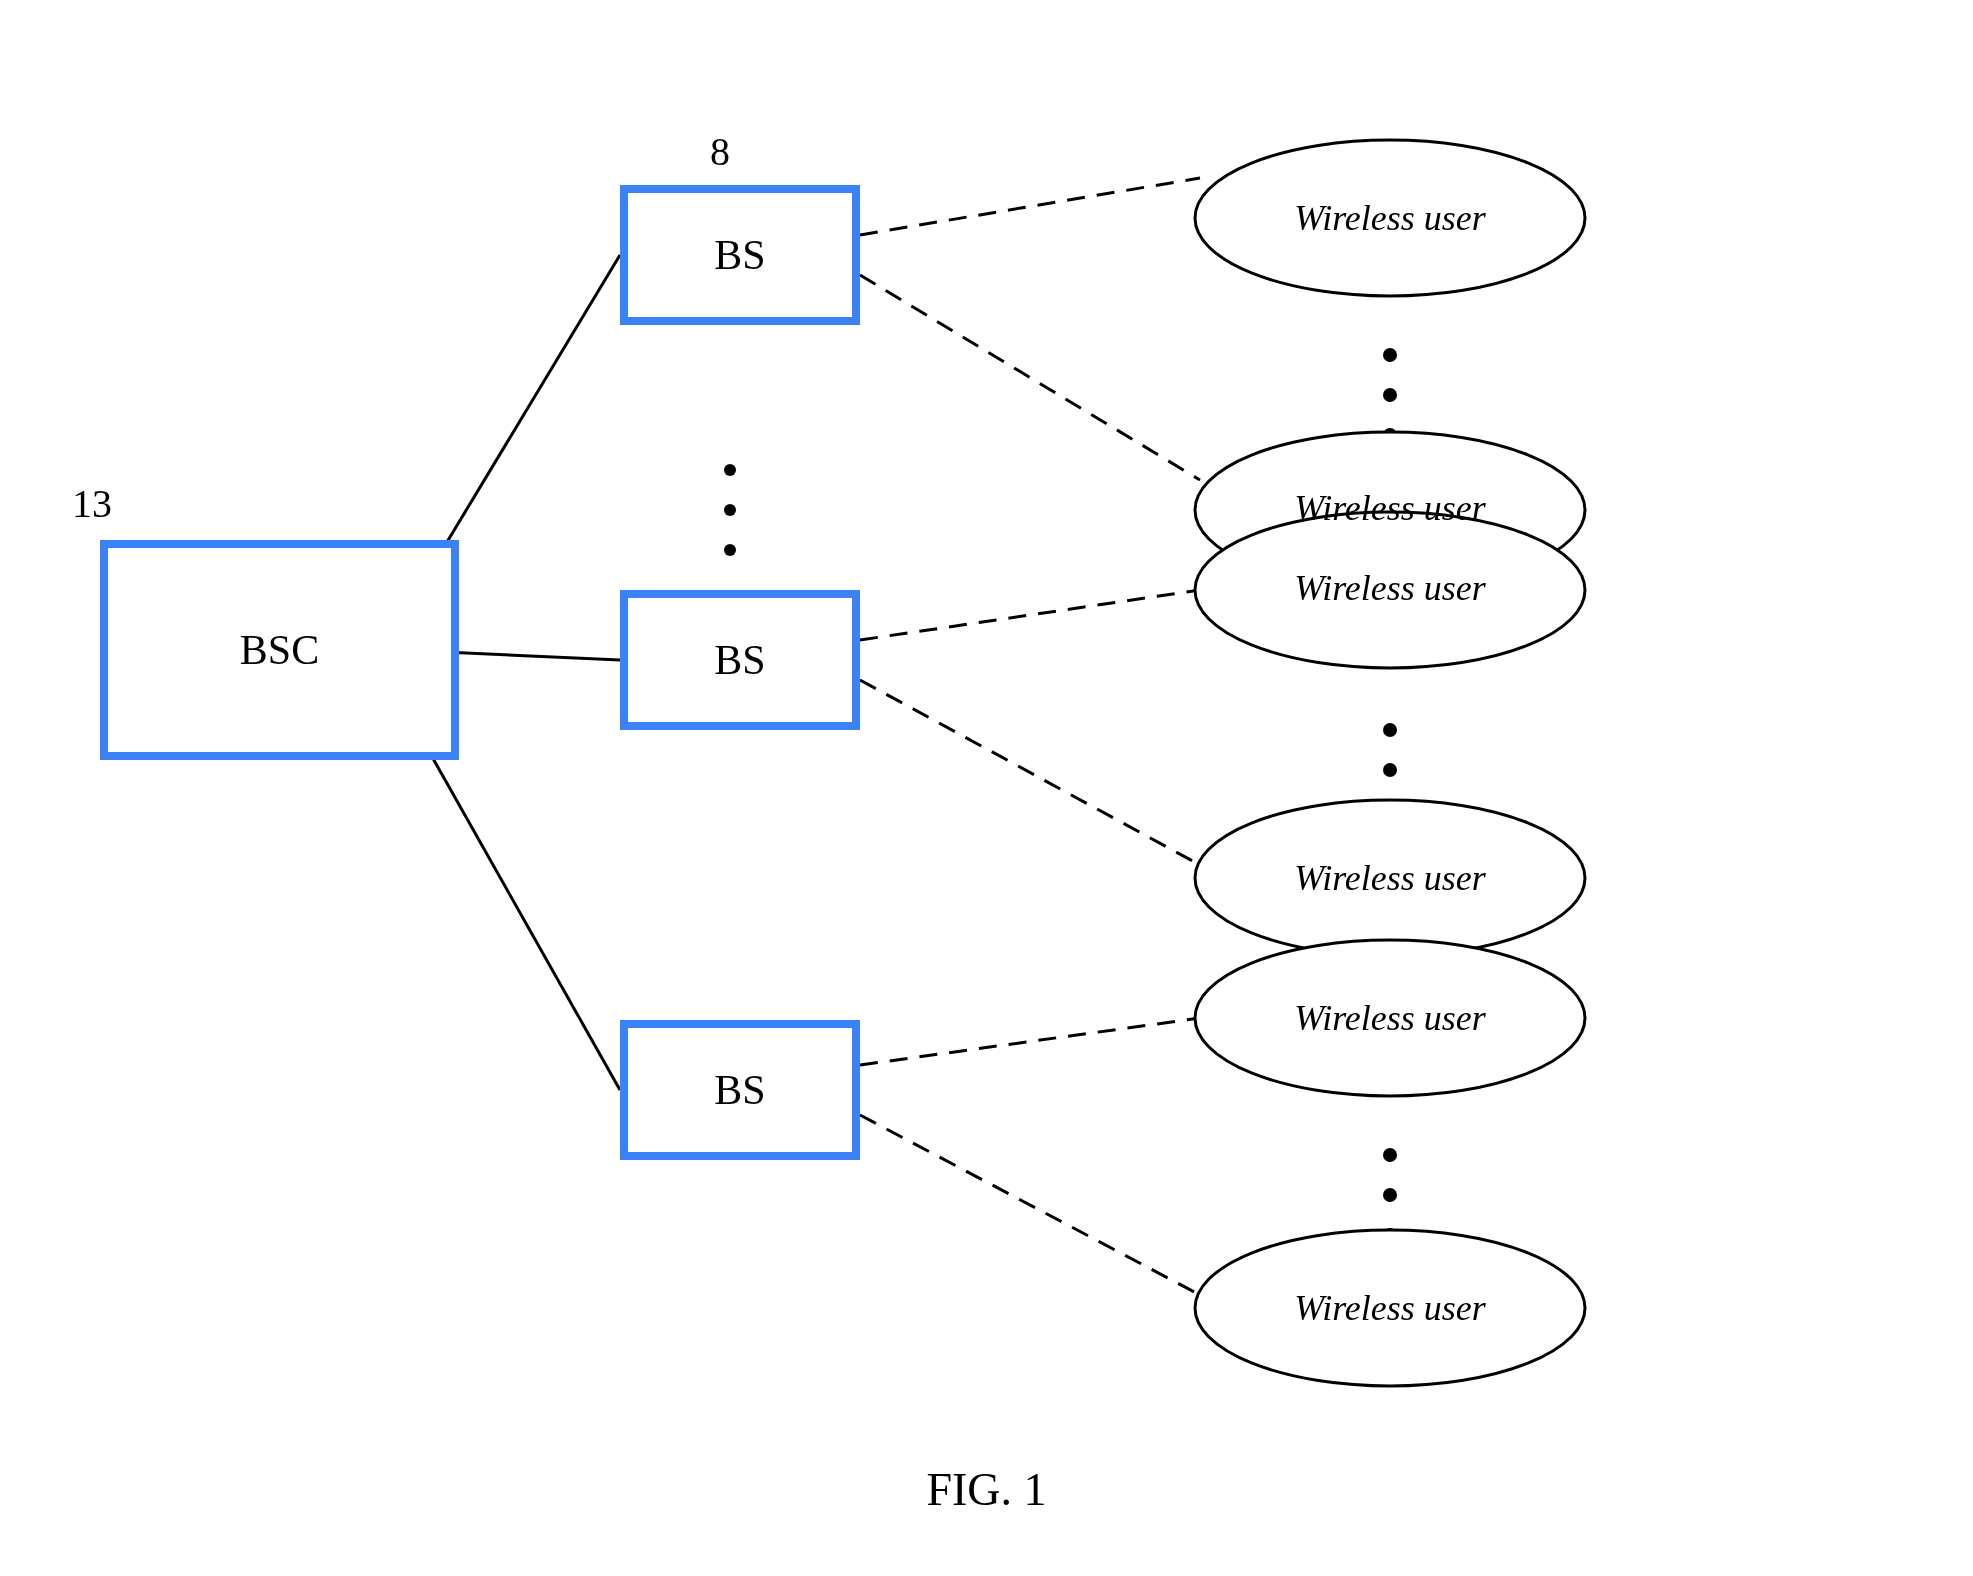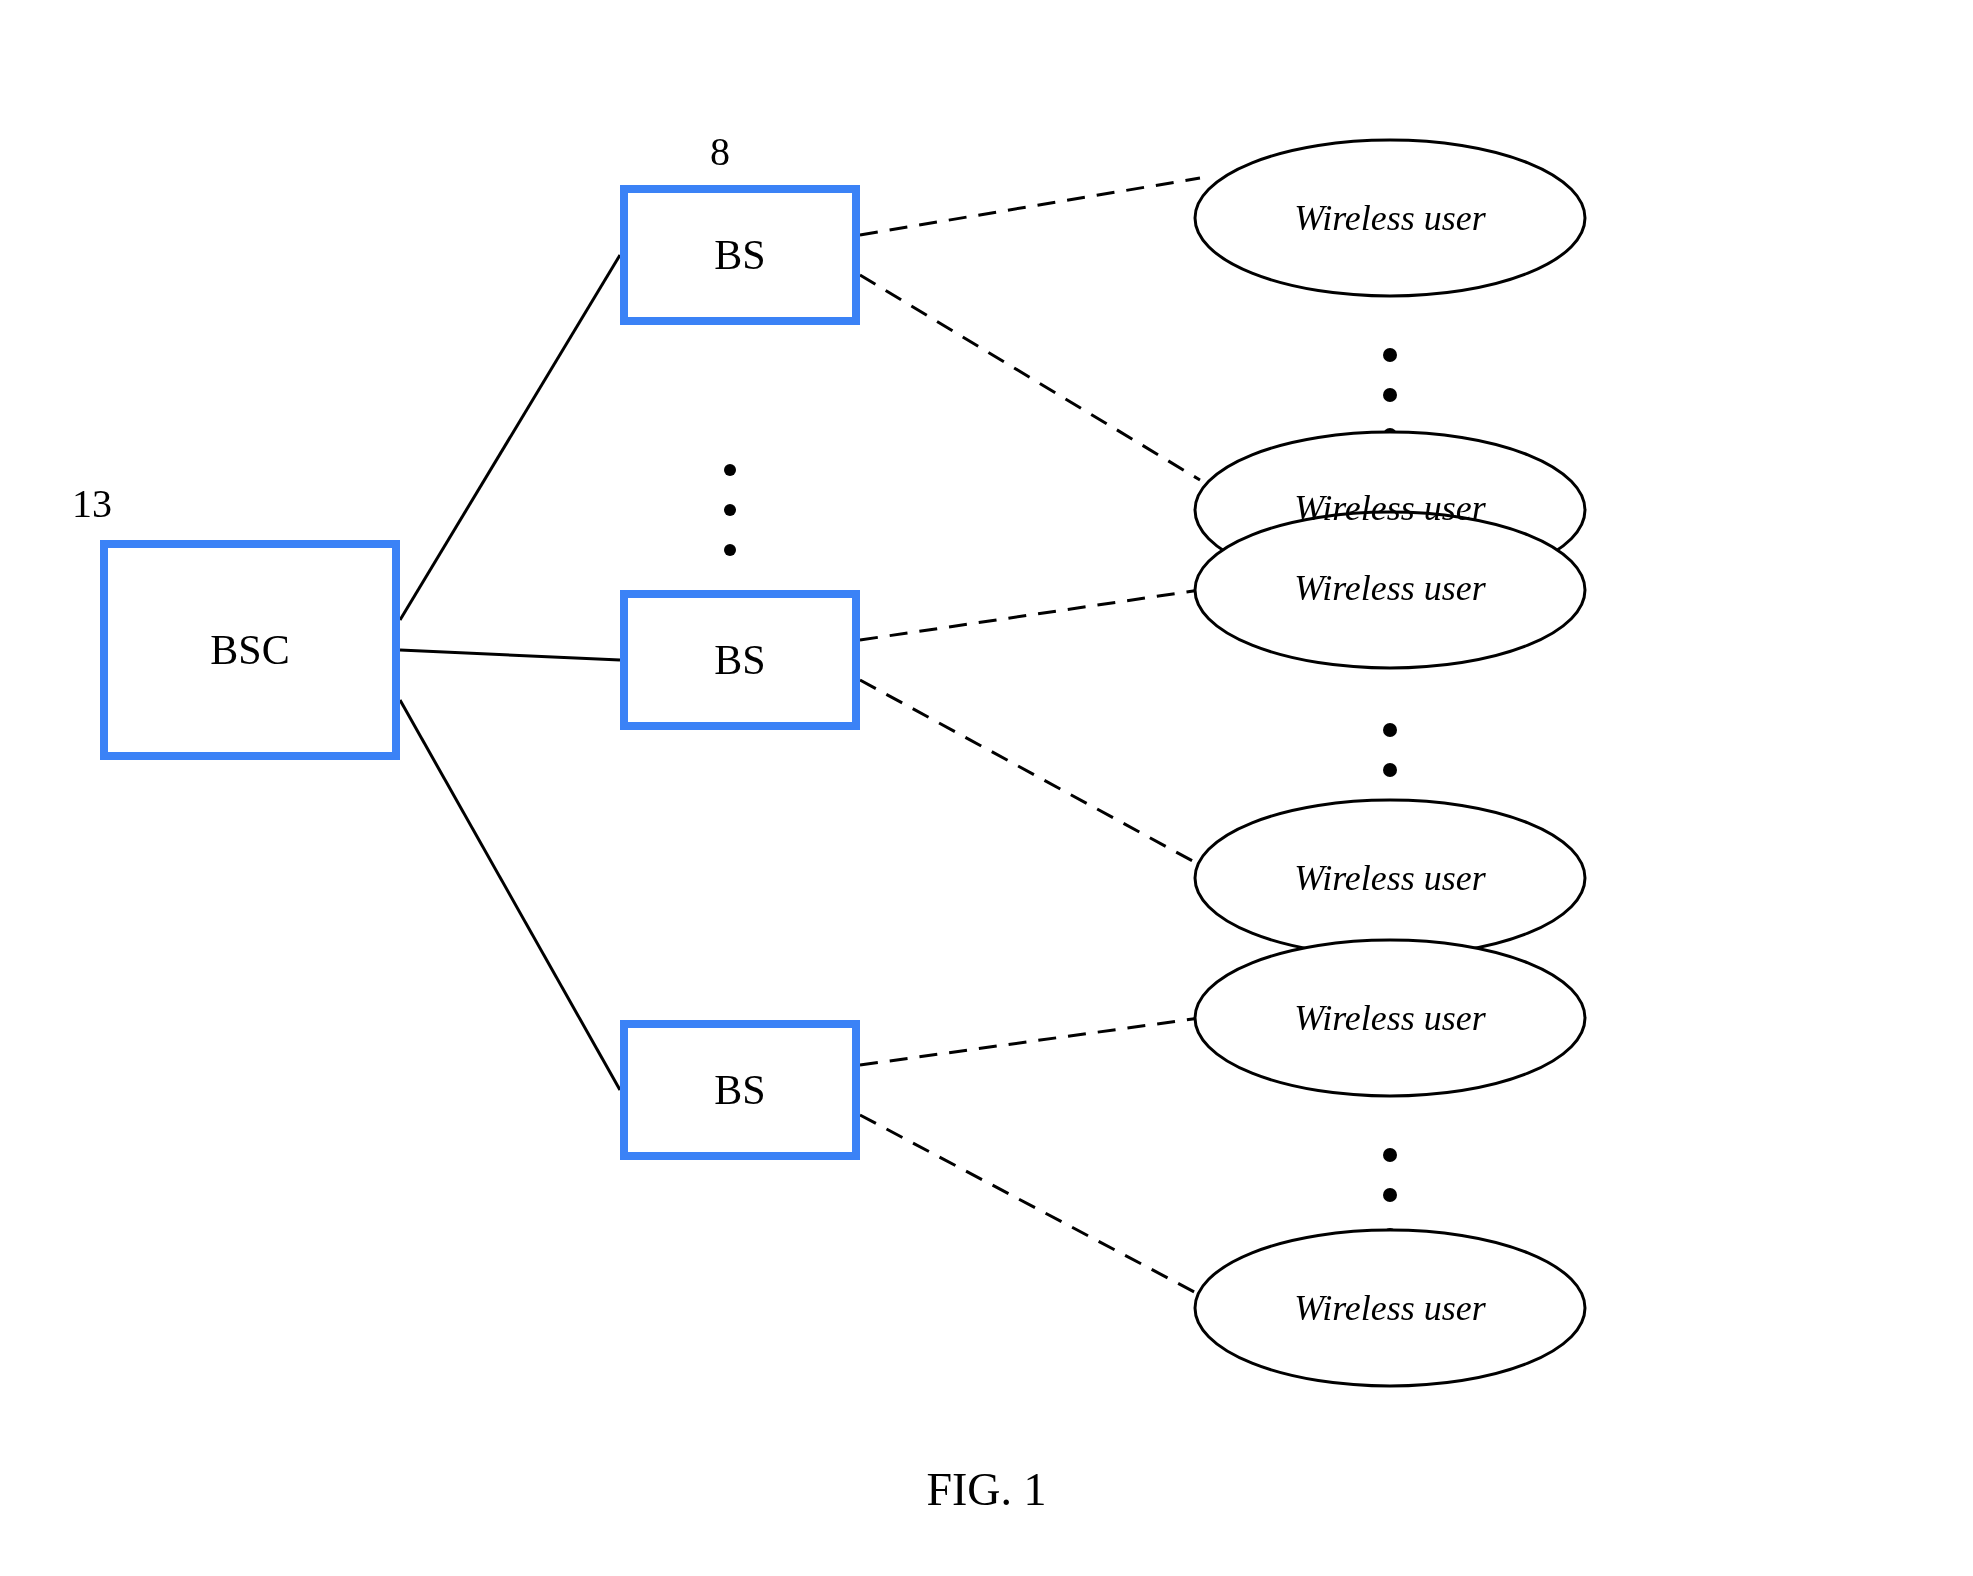--- a/index.html
+++ b/index.html
@@ -44,21 +44,21 @@
       justify-content: center;
       font-size: 36px;
       font-weight: normal;
       text-align: center;
       font-style: italic;
     }
 
     #bsc-box {
       left: 100px;
       top: 540px;
-      width: 300px;
+      width: 359px;
       height: 220px;
     }
 
     #bs1-box {
       left: 620px;
       top: 185px;
       width: 240px;
       height: 140px;
     }
 

